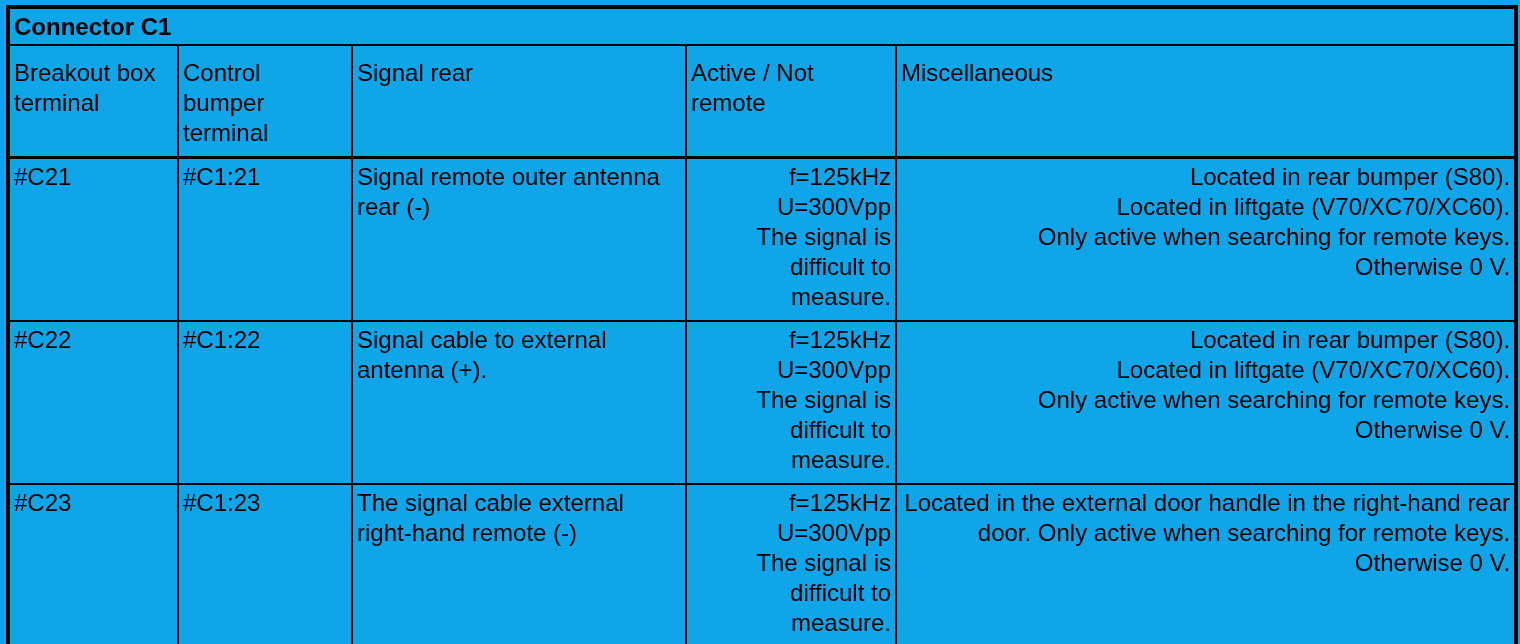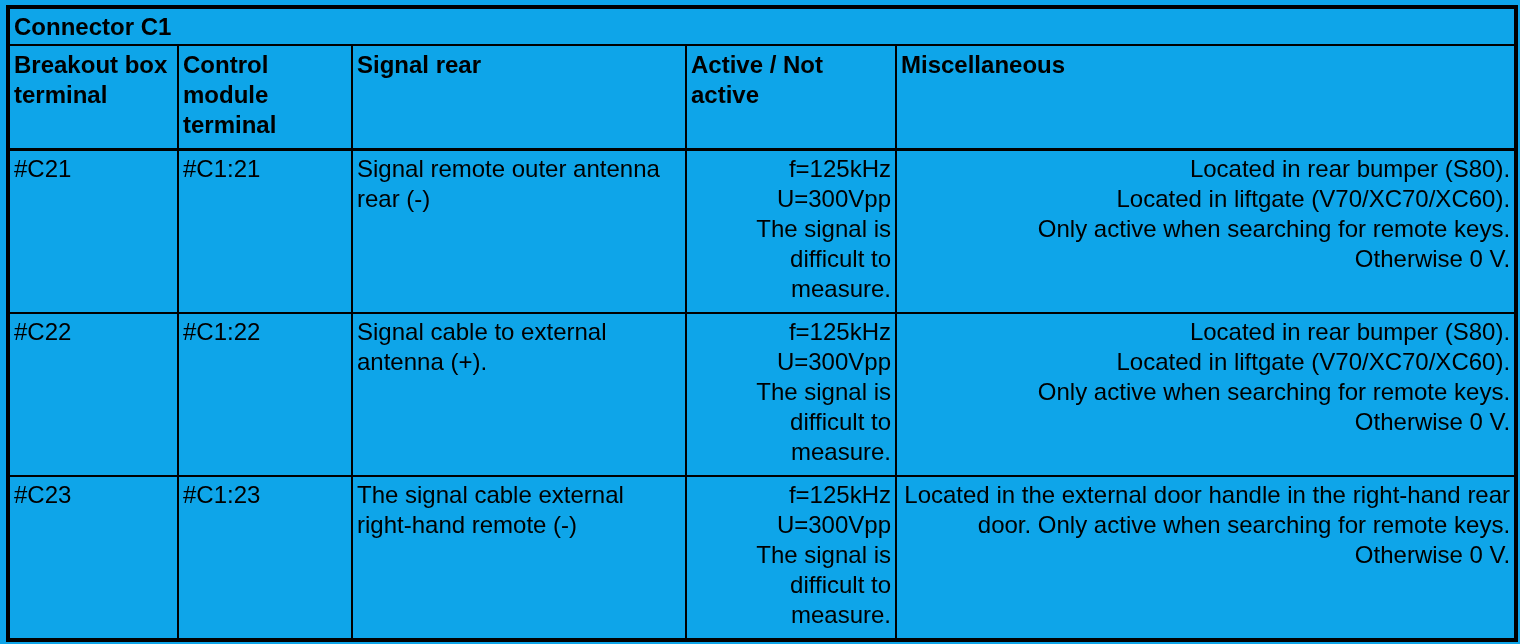--- a/index.html
+++ b/index.html
@@ -34,24 +34,24 @@
     overflow: hidden;
     word-wrap: break-word;
   }
   td.title-cell {
     text-align: center;
     font-weight: bold;
     padding: 4px 4px 3px 4px;
     border-bottom-width: 2px;
   }
   tr.colhead th {
-    font-weight: bold;
+    font-weight: normal;
     height: 96px;
     border-bottom-width: 3px;
-    padding-top: 4px;
+    padding-top: 12px;
     margin-left: 24px;
   }
   tbody td {
     border-top-width: 3px;
     border-bottom-width: 3px;
   }
   tbody tr td {
     height: 156px;
   }
   td .line { min-height: 30px; text-align: right; }
@@ -67,23 +67,23 @@
       <col style="width:334px">
       <col style="width:210px">
       <col style="width:620px">
     </colgroup>
     <thead>
       <tr>
         <td class="title-cell" colspan="5">Connector C1</td>
       </tr>
       <tr class="colhead">
         <th>Breakout box terminal</th>
-        <th>Control module terminal</th>
+        <th>Control bumper terminal</th>
         <th>Signal rear</th>
-        <th>Active / Not active</th>
+        <th>Active / Not remote</th>
         <th>Miscellaneous</th>
       </tr>
     </thead>
     <tbody>
       <tr>
         <td>#C21</td>
         <td>#C1:21</td>
         <td>Signal remote outer antenna rear (-)</td>
         <td>
             <div class="line">f=125kHz</div>

